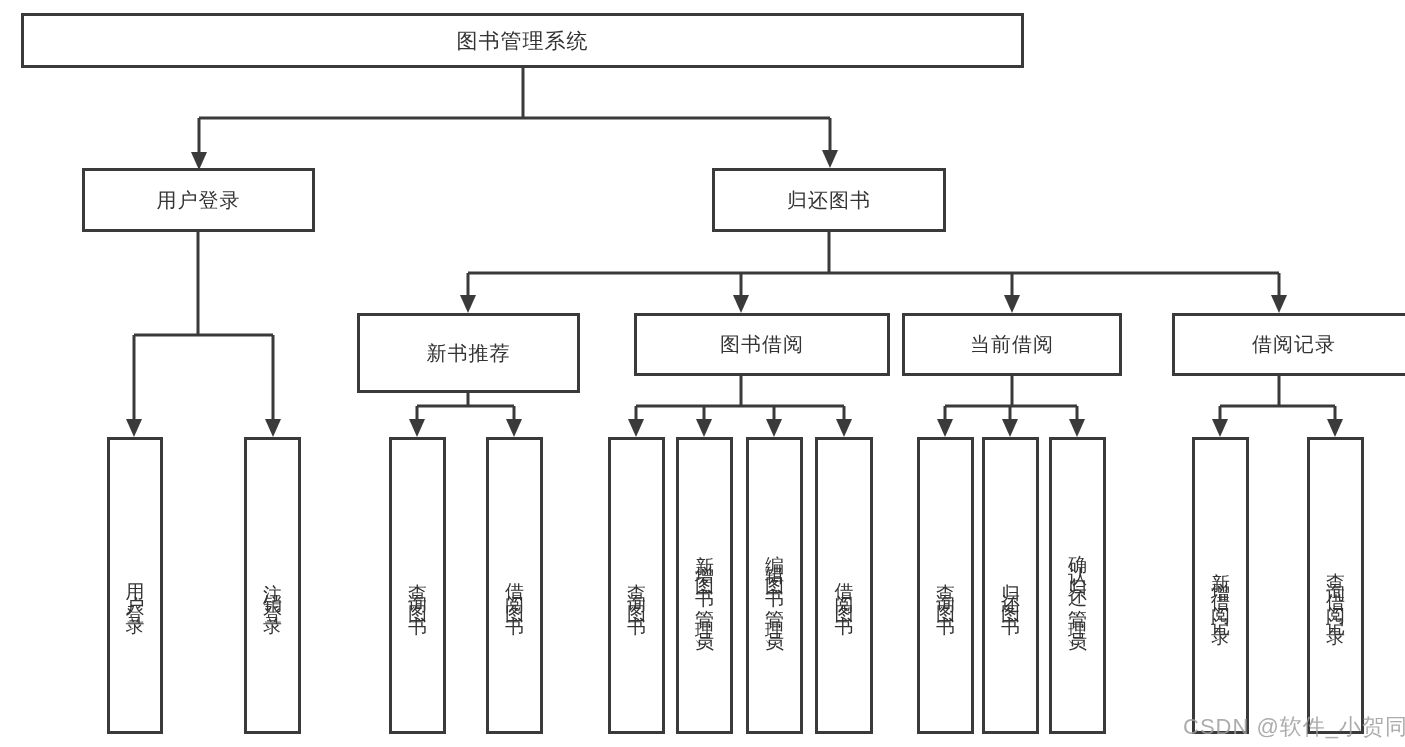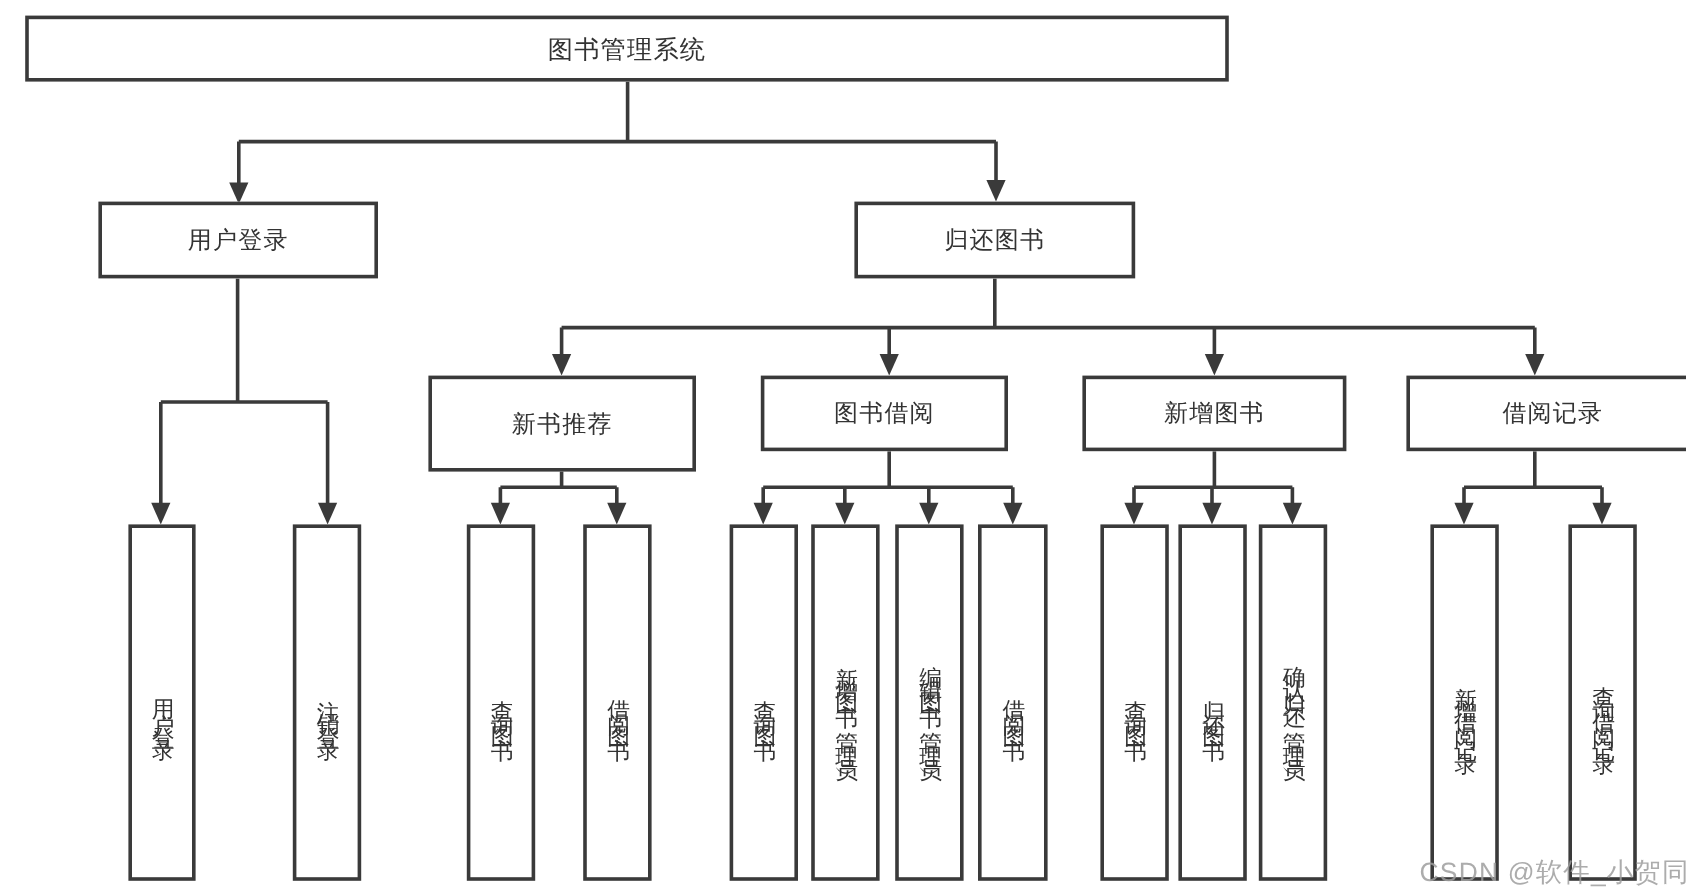--- a/index.html
+++ b/index.html
@@ -92,22 +92,22 @@
       <polygon points="1327,419 1343,419 1335,437"></polygon>
     </g>
   </svg>
 
   <div class="box hbox root" style="left:21px; top:13px; width:1003px; height:55px;">图书管理系统</div>
 
   <div class="box hbox" style="left:82px; top:168px; width:233px; height:64px;">用户登录</div>
   <div class="box hbox" style="left:712px; top:168px; width:234px; height:64px;">归还图书</div>
 
   <div class="box hbox" style="left:357px; top:313px; width:223px; height:80px;">新书推荐</div>
-  <div class="box hbox" style="left:634px; top:313px; width:206px; height:63px;">图书借阅</div>
-  <div class="box hbox" style="left:902px; top:313px; width:220px; height:63px;">新增图书</div>
+  <div class="box hbox" style="left:634px; top:313px; width:256px; height:63px;">图书借阅</div>
+  <div class="box hbox" style="left:902px; top:313px; width:220px; height:63px;">当前借阅</div>
   <div class="box hbox" style="left:1172px; top:313px; width:244px; height:63px;">借阅记录</div>
 
   <div class="box vbox" style="left:107px; top:437px; width:56px; height:297px;">用户登录</div>
   <div class="box vbox" style="left:244px; top:437px; width:57px; height:297px;">注销登录</div>
 
   <div class="box vbox" style="left:389px; top:437px; width:57px; height:297px;">查询图书</div>
   <div class="box vbox" style="left:486px; top:437px; width:57px; height:297px;">借阅图书</div>
 
   <div class="box vbox" style="left:608px; top:437px; width:57px; height:297px;">查询图书</div>
   <div class="box vbox" style="left:676px; top:437px; width:57px; height:297px;">新增图书（管理员）</div>

